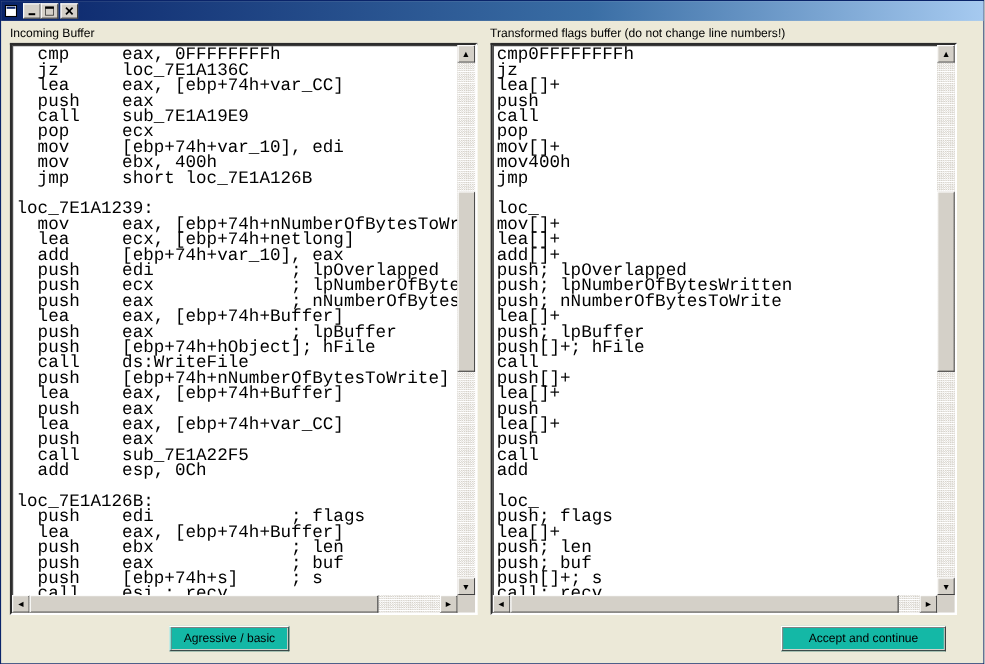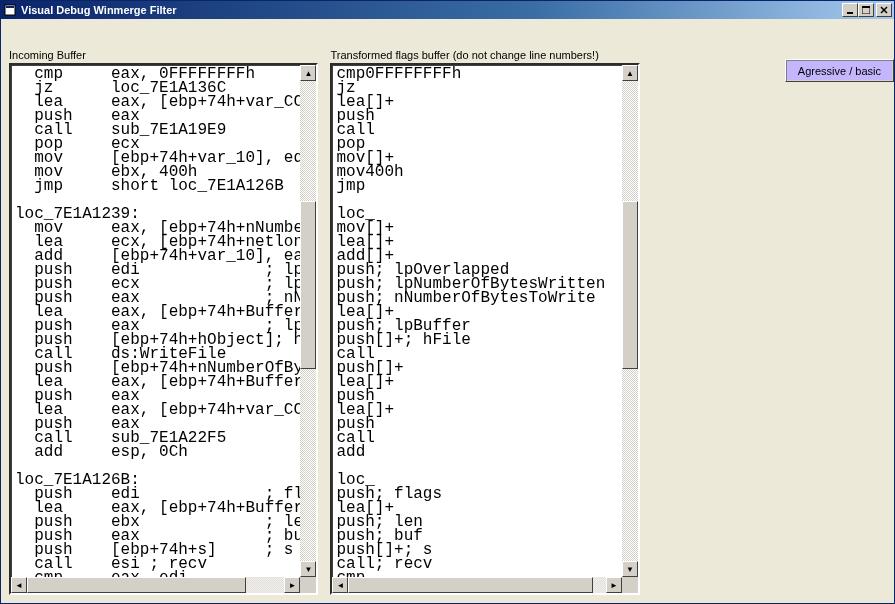--- a/index.html
+++ b/index.html
@@ -58,24 +58,23 @@
     justify-content: center;
     color: black;
     font-family: "Marlett", monospace;
     font-size: 9px;
     margin-left: 0;
   }
   .ctrl.max { margin-right: 2px; }
   .client {
     flex: 1;
     display: flex;
-    flex-direction: row;
-    padding: 6px 0 8px 8px;
-    box-sizing: border-box;
-    margin-top: 24px;
+    flex-direction: column;
+    padding: 6px 24px 8px 8px;
+    box-sizing: border-box;
   }
   .panels {
     flex: 1;
     display: flex;
     gap: 12px;
   }
   .panel {
     flex: 1;
     display: flex;
     flex-direction: column;
@@ -159,21 +158,21 @@
     right: 0; bottom: 0;
     width: 16px; height: 16px;
     background: #D4D0C8;
   }
   .button-row {
     display: flex;
     margin-top: 10px;
     height: 26px;
   }
   .btn {
-    background: #c4b5fd;
+    background: #14b8a6;
     border: 1px solid;
     border-color: #FFFFFF #404040 #404040 #FFFFFF;
     box-shadow: 1px 1px 0 #808080 inset, -1px -1px 0 #D4D0C8 inset;
     padding: 4px 12px;
     font-family: "Tahoma", sans-serif;
     font-size: 11px;
     min-width: 90px;
     height: 23px;
     box-sizing: border-box;
     text-align: center;
@@ -194,21 +193,20 @@
 <body>
 
 <div class="window">
   <div class="titlebar">
     <span class="icon">
       <svg width="12" height="12" viewBox="0 0 12 12">
         <rect x="1" y="1" width="10" height="10" fill="#fff" stroke="#000" stroke-width="1"></rect>
         <rect x="2" y="2" width="8" height="2" fill="#0A246A"></rect>
       </svg>
     </span>
-    <span class="title">Visual Debug Winmerge Filter</span>
     <span class="controls">
       <span class="ctrl">
         <svg width="8" height="8">
             <rect x="1" y="6" width="6" height="2" fill="#000"></rect>
           </svg>
       </span>
       <span class="ctrl max">
         <svg width="8" height="8">
             <rect x="0" y="0" width="8" height="8" fill="none" stroke="#000" stroke-width="1"></rect>
             <rect x="0" y="0" width="8" height="2" fill="#000"></rect>
@@ -341,15 +339,18 @@
           <div class="sb-corner"></div>
         </div>
       </div>
 
     </div>
 
     <div class="button-row">
       <div class="left-buttons">
         <button class="btn">Agressive / basic</button>
       </div>
+      <div class="right-buttons">
+        <button class="btn">Accept and continue</button>
+      </div>
     </div>
   </div>
 </div>
 
 </body></html>

